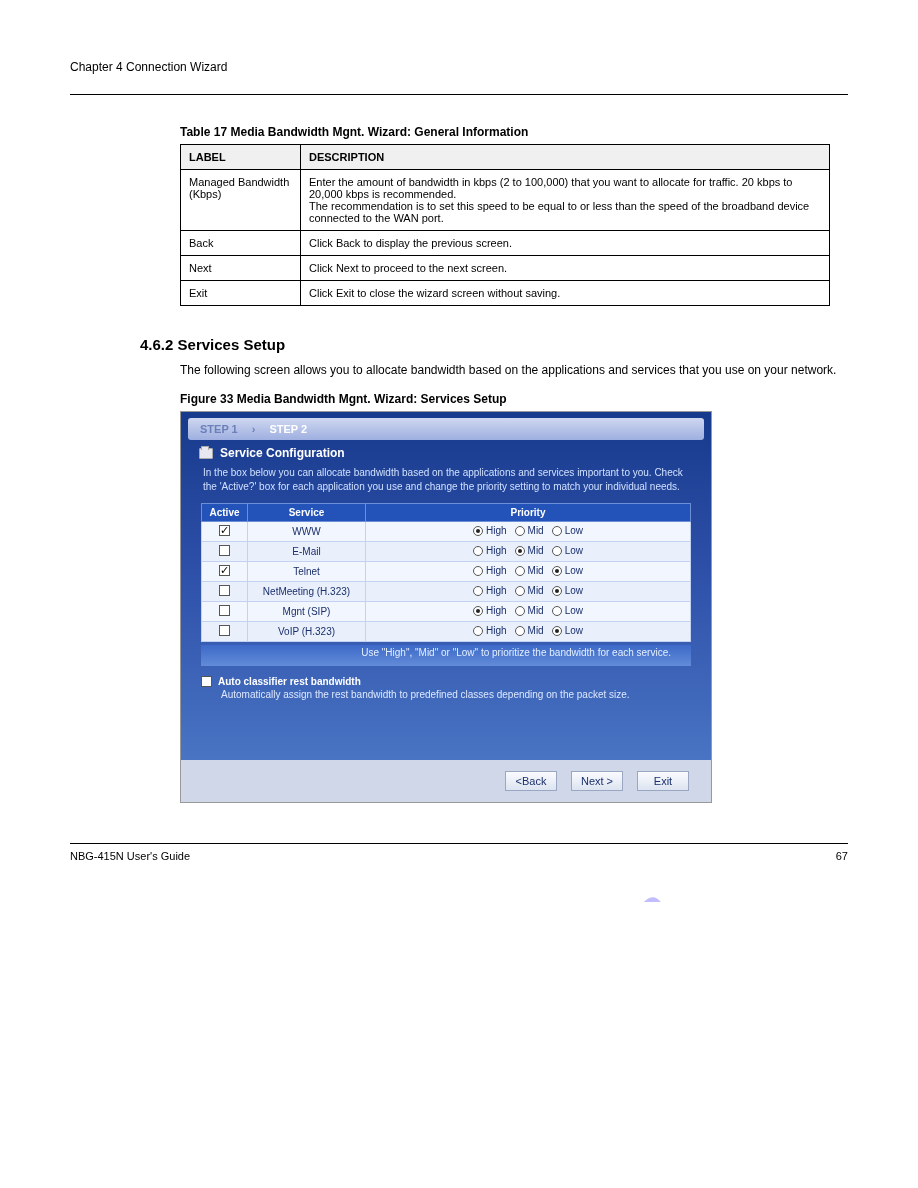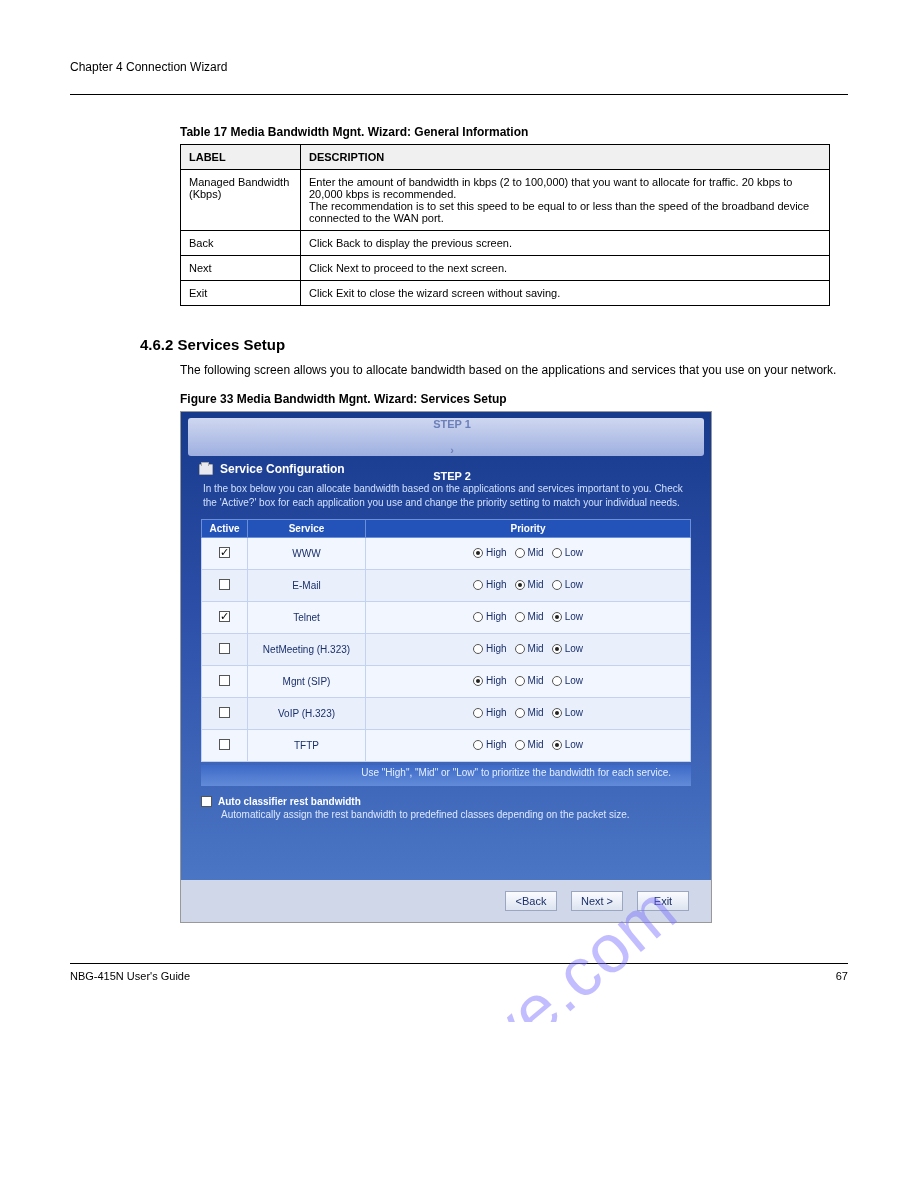--- a/index.html
+++ b/index.html
@@ -20,32 +20,32 @@
   .fig-caption { font-size: 12px; font-weight: bold; margin: 15px 0 5px 110px; }
 
   
   .wm-wrap { position: absolute; left: 110px; top: 350px; width: 560px; height: 560px; pointer-events:none; z-index: 10; }
   .wm { position:absolute; width:760px; left:-100px; top:180px; transform: rotate(-40deg); font-size: 68px; color:#7a6fff; opacity:0.45; font-family: Arial, sans-serif; letter-spacing:1px; }
 
   
   .shot-wrap { width: 532px; margin-left:110px; position: relative; }
   .shot { width: 532px; background: linear-gradient(#183a8c, #2d4fa8 40%, #4f7cc9); border: 1px solid #999; font-family: Verdana, Arial, sans-serif; font-size: 10px; color:#fff; }
 
-  .step-bar { height:38px; background: linear-gradient(#cfd7f0,#9eafe0); border-radius: 3px; margin: 6px 7px 6px 7px; display:flex; align-items:center; padding-left:12px; gap:14px; color:#6b7fb8; font-weight:bold; font-size:11px;flex-direction:column;}
+  .step-bar { height:22px; background: linear-gradient(#cfd7f0,#9eafe0); border-radius: 3px; margin: 6px 7px 6px 7px; display:flex; align-items:center; padding-left:12px; gap:14px; color:#6b7fb8; font-weight:bold; font-size:11px;}
   .step-bar .active { color:#fff; }
 
   .panel-hdr { display:flex; align-items:center; gap:7px; margin: 3px 12px 4px 18px; font-weight:bold; font-size:12px; color:#fff;}
   .folder-icon { width:14px; height:11px; background:#e8e8f0; border:1px solid #aaa; border-radius:1px; display:inline-block; position:relative;}
   .folder-icon::before { content:""; position:absolute; top:-3px; left:1px; width:6px; height:3px; background:#e8e8f0; border:1px solid #aaa; border-bottom:none; border-radius:1px 1px 0 0;}
 
   .panel-desc { margin: 6px 22px 10px 22px; color:#cfe0ff; font-size:10px; line-height:1.35; }
 
   .svc-table { margin: 0 auto 3px auto; width: 490px; border-collapse: collapse; color:#1a2f6b; font-size:10px;}
   .svc-table th { background:#2353b8; color:#fff; font-weight:bold; border:1px solid #6b8fd8; padding:3px 4px; text-align:center; }
-  .svc-table td { background:#f2f6fe; border:1px solid #c2d2f0; padding:3px 5px; text-align:center; height:32px;}
+  .svc-table td { background:#f2f6fe; border:1px solid #c2d2f0; padding:3px 5px; text-align:center; height:20px;}
   .svc-table tr:nth-child(even) td { background:#e9f0fc;}
   .svc-table td.acol { width:46px;}
   .svc-table td.scol { width:118px;}
   .prio { display:inline-flex; align-items:center; gap:3px; margin:0 4px; }
   .radio { width:10px; height:10px; border:1px solid #555; border-radius:50%; display:inline-block; background:#fff; position:relative; flex:0 0 auto;}
   .radio.sel::after { content:""; position:absolute; left:2px; top:2px; width:4px; height:4px; background:#222; border-radius:50%; }
   .chk { width:11px; height:11px; border:1px solid #555; background:#fff; display:inline-block; position:relative; }
   .chk.sel::after { content:"✓"; position:absolute; left:0; top:-2px; font-size:11px; color:#000; }
 
   .svc-foot { color:#e3efff; font-size:10px; text-align:right; padding: 2px 20px 8px 0; background: linear-gradient(#3d69c8, #628cd8); width:490px; margin:0 auto; }
@@ -205,34 +205,20 @@
                   <span class="radio"></span>
                   <span>High</span>
                 </span><span class="prio">
                   <span class="radio"></span>
                   <span>Mid</span>
                 </span><span class="prio">
                   <span class="radio sel"></span>
                   <span>Low</span>
                 </span></td>
             </tr>
-            <tr>
-              <td class="acol"><span class="chk"></span></td>
-              <td class="scol">TFTP</td>
-              <td><span class="prio">
-                  <span class="radio"></span>
-                  <span>High</span>
-                </span><span class="prio">
-                  <span class="radio"></span>
-                  <span>Mid</span>
-                </span><span class="prio">
-                  <span class="radio sel"></span>
-                  <span>Low</span>
-                </span></td>
-            </tr>
           </tbody>
       </table>
       <div class="svc-foot">Use "High", "Mid" or "Low" to prioritize the bandwidth for each service.</div>
 
       <div class="auto-row">
         <div class="title">
           <span class="chk"></span>
           <span>Auto classifier rest bandwidth</span>
         </div>
         <div class="sub">Automatically assign the rest bandwidth to predefined classes depending on the packet size.</div>

